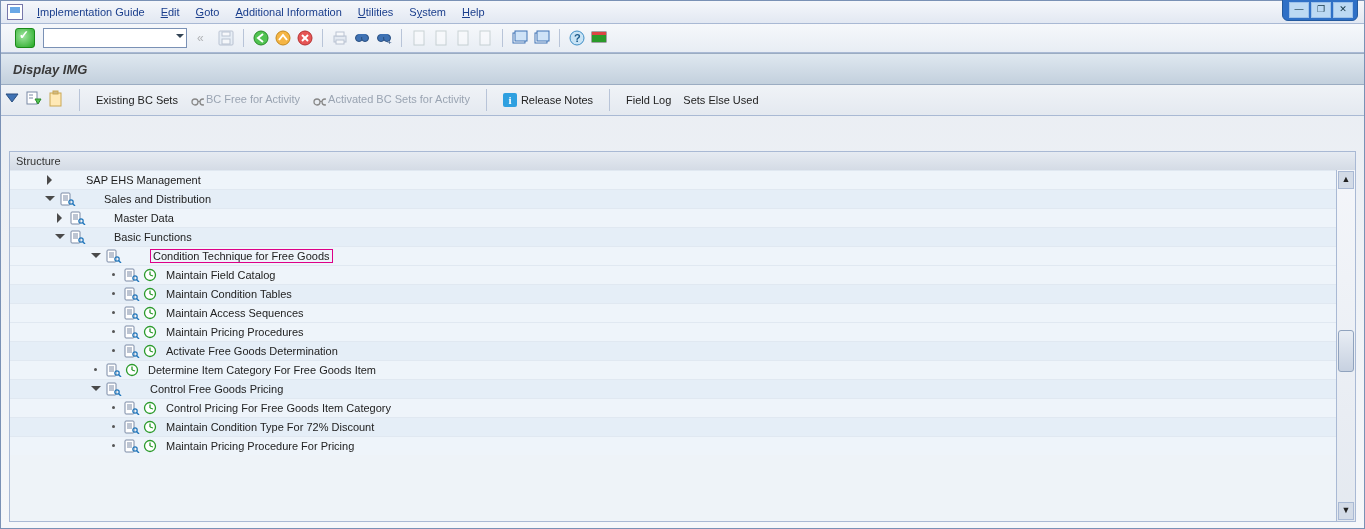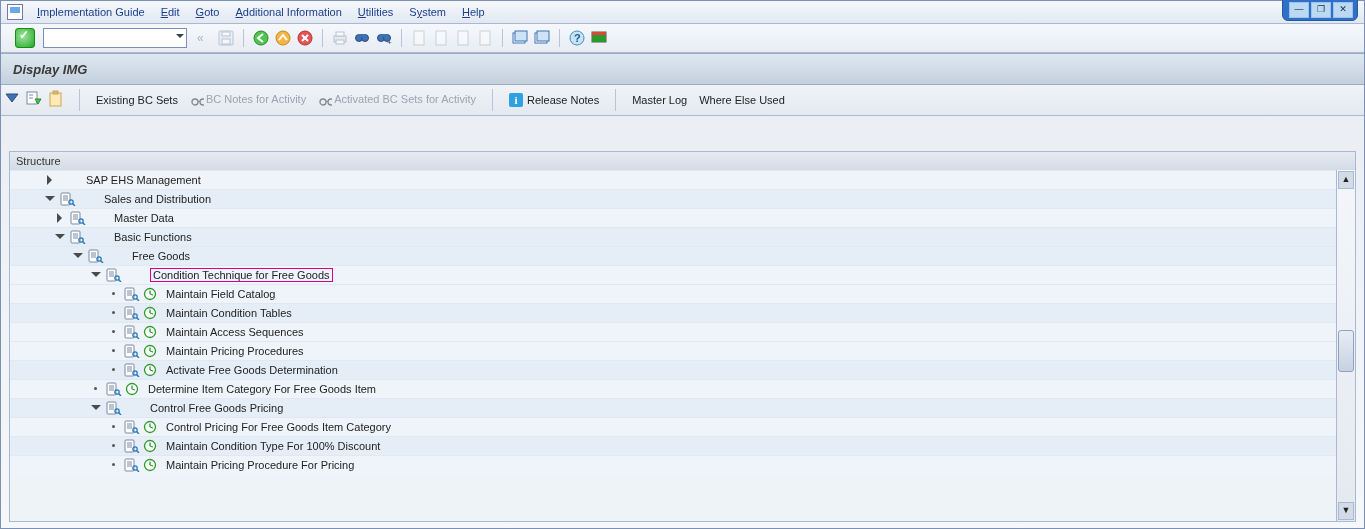--- a/index.html
+++ b/index.html
@@ -280,29 +280,29 @@
     <span class="app-tb-icn"><svg>
           <use href="#svg-addlist"></use>
         </svg></span>
     <span class="app-tb-icn"><svg>
           <use href="#svg-clip"></use>
         </svg></span>
     <span class="sep"></span>
     <span class="tb-link">Existing BC Sets</span>
     <span class="tb-link dis"><svg width="14" height="14">
           <use href="#svg-glasses"></use>
-        </svg><span>BC Notes for Activity</span></span>
+        </svg><span>BC Free for Activity</span></span>
     <span class="tb-link dis"><svg width="14" height="14">
           <use href="#svg-glasses"></use>
         </svg><span>Activated BC Sets for Activity</span></span>
     <span class="sep"></span>
     <span class="tb-link"><span class="info-icn">i</span><span>Release Notes</span></span>
     <span class="sep"></span>
-    <span class="tb-link">Master Log</span>
-    <span class="tb-link">Where Else Used</span>
+    <span class="tb-link">Field Log</span>
+    <span class="tb-link">Sets Else Used</span>
   </div>
 
   <div class="struct-wrap">
     <div class="struct-head">Structure</div>
     <div class="tree-scroll">
       <div class="tree" id="tree-root">
           <div class="node alt1 indent1">
             <span class="exp c"></span>
             <span class="gap"></span>
             <span class="t-label">SAP EHS Management</span>
@@ -330,30 +330,20 @@
           <div class="node alt2 indent2">
             <span class="exp o"></span>
             <span class="doc-icn">
               <svg>
                 <use href="#svg-doc"></use>
               </svg>
             </span>
             <span class="gap"></span>
             <span class="t-label">Basic Functions</span>
           </div>
-          <div class="node alt2 indent3">
-            <span class="exp o"></span>
-            <span class="doc-icn">
-              <svg>
-                <use href="#svg-doc"></use>
-              </svg>
-            </span>
-            <span class="gap"></span>
-            <span class="t-label">Free Goods</span>
-          </div>
           <div class="node alt1 indent4">
             <span class="exp o"></span>
             <span class="doc-icn">
               <svg>
                 <use href="#svg-doc"></use>
               </svg>
             </span>
             <span class="gap"></span>
             <span class="t-label boxed">Condition Technique for Free Goods</span>
           </div>
@@ -470,21 +460,21 @@
             <span class="doc-icn">
               <svg>
                 <use href="#svg-doc"></use>
               </svg>
             </span>
             <span class="act-icn">
               <svg>
                 <use href="#svg-act"></use>
               </svg>
             </span>
-            <span class="t-label">Maintain Condition Type For 100% Discount</span>
+            <span class="t-label">Maintain Condition Type For 72% Discount</span>
           </div>
           <div class="node alt1 indent5">
             <span class="exp leaf"></span>
             <span class="doc-icn">
               <svg>
                 <use href="#svg-doc"></use>
               </svg>
             </span>
             <span class="act-icn">
               <svg>

